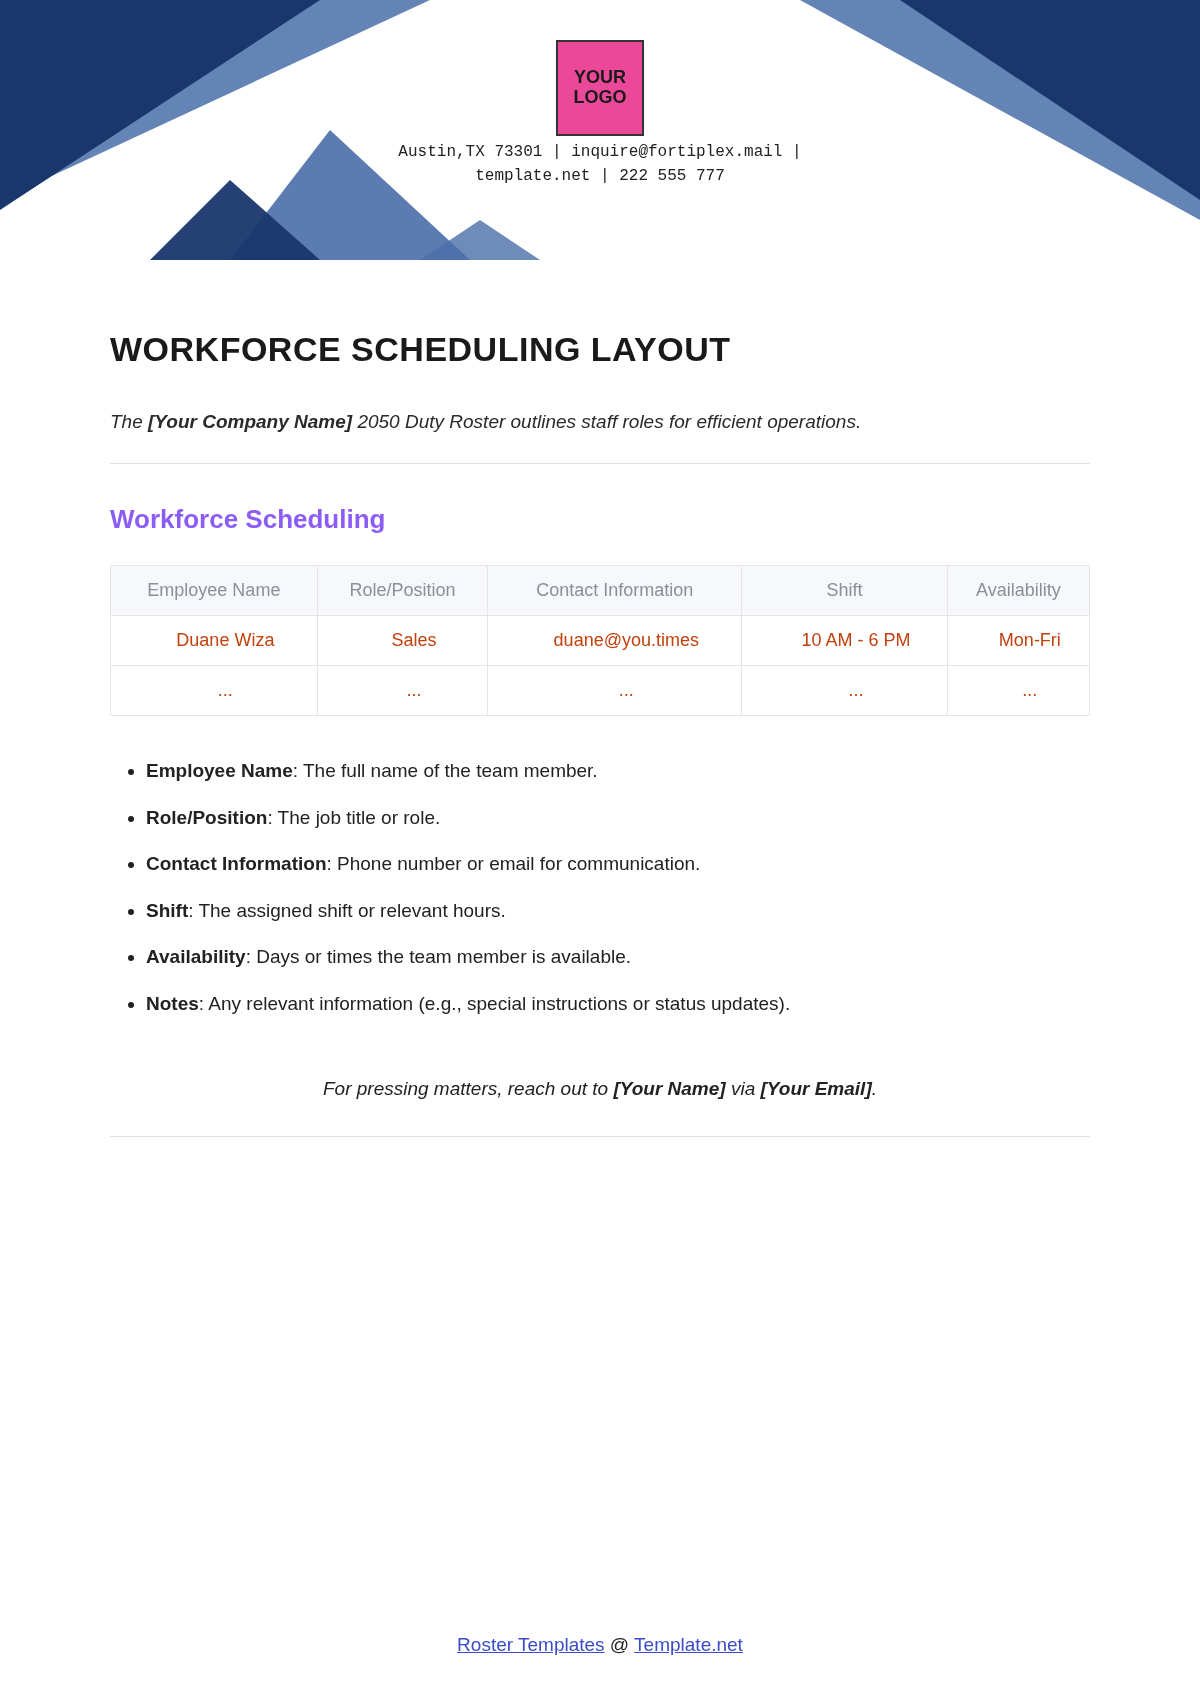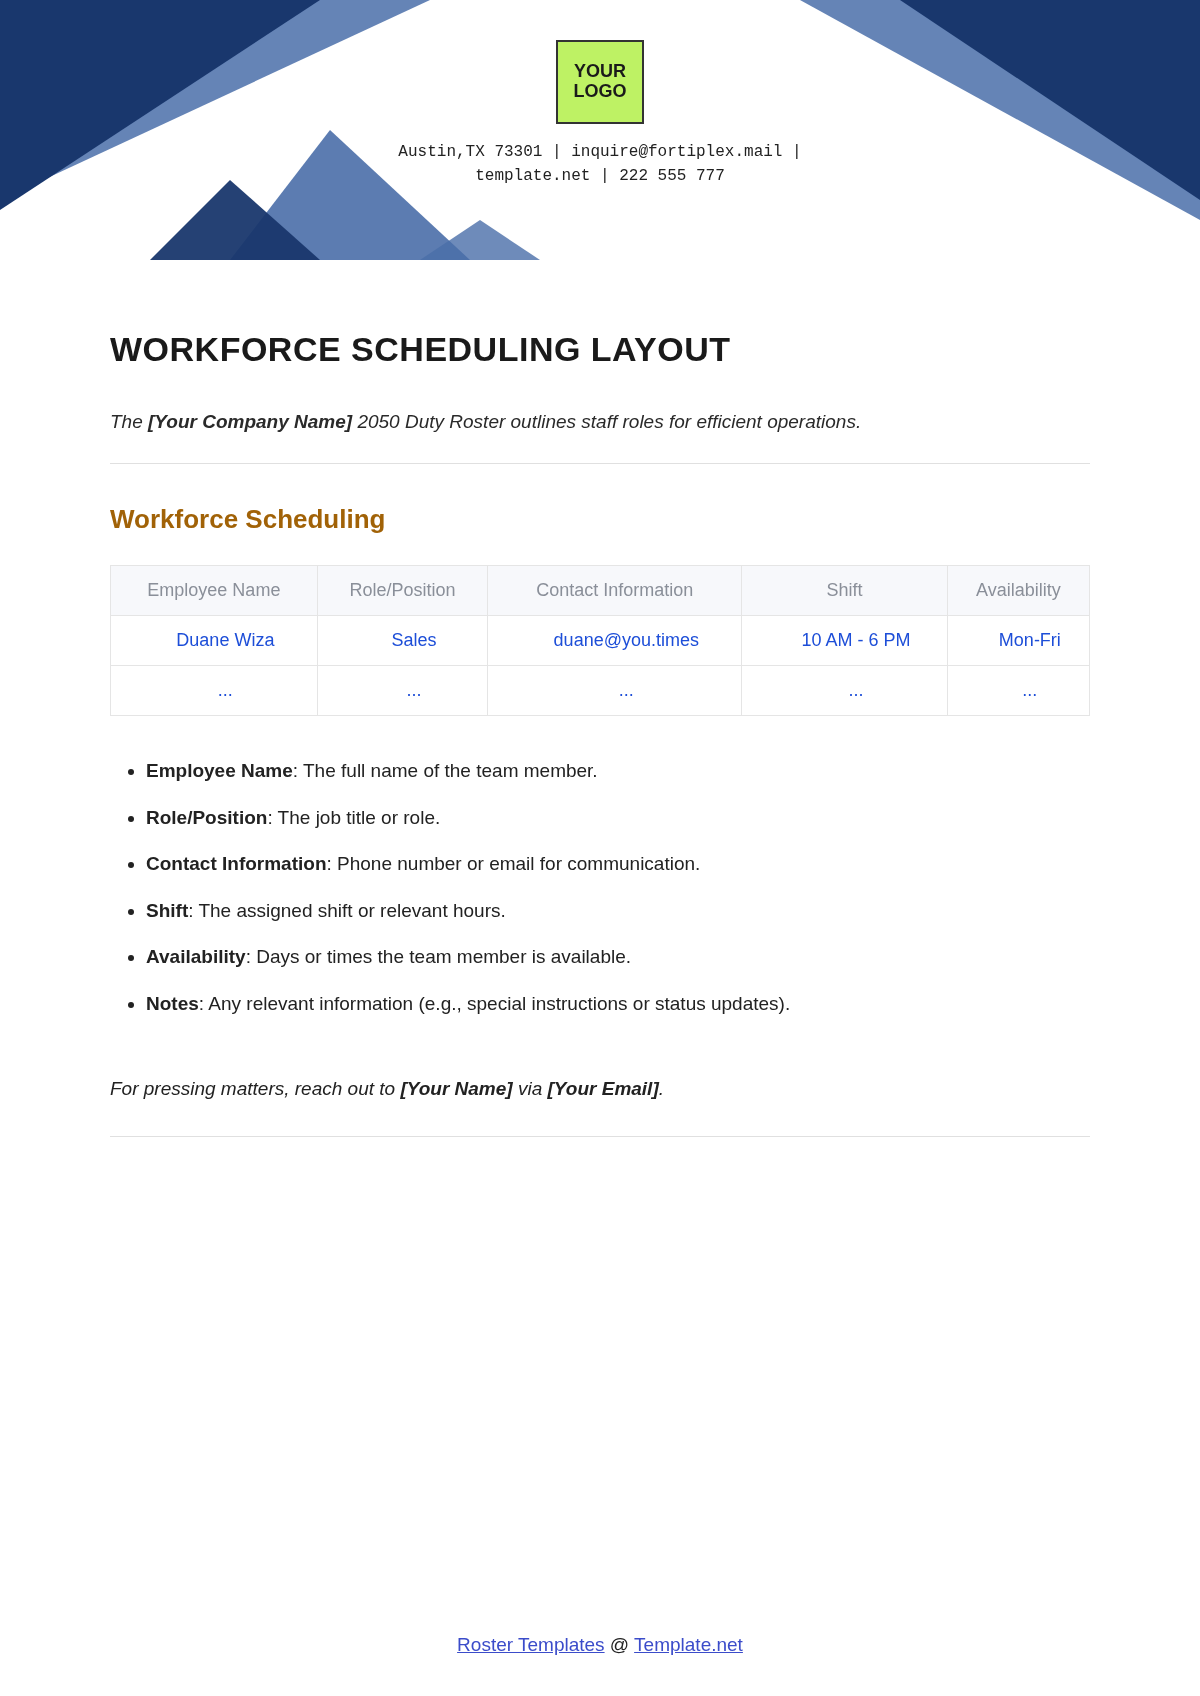--- a/index.html
+++ b/index.html
@@ -7,36 +7,36 @@
 .page { width:1200px; height:1696px; margin:0 auto; background:#fff; position:relative; overflow:hidden; }
 .header-band { position:relative; width:100%; height:260px; }
 .tri { position:absolute; width:0; height:0; }
 .tri-tl-dark { top:0; left:0; border-top:210px solid #19376d; border-right:320px solid transparent; }
 .tri-tl-mid { top:0; left:0; border-top:200px solid #4a6ea9; border-right:430px solid transparent; opacity:.85; }
 .tri-tr-dark { top:0; right:0; border-top:200px solid #19376d; border-left:300px solid transparent; }
 .tri-tr-mid { top:0; right:0; border-top:220px solid #4a6ea9; border-left:400px solid transparent; opacity:.85; }
 .tri-bl-mid { bottom:0; border-bottom:130px solid #4a6ea9; border-left:100px solid transparent; border-right:140px solid transparent; left:230px; opacity:.9; }
 .tri-bl-dark { bottom:0; border-bottom:80px solid #19376d; border-left:80px solid transparent; border-right:90px solid transparent; left:150px; opacity:.95; }
 .tri-bc-mid { bottom:0; border-bottom:40px solid #4a6ea9; border-left:60px solid transparent; border-right:60px solid transparent; left:420px; opacity:.8; }
-.logo-box { position:absolute; top:40px; left:50%; transform:translateX(-50%); width:88px; height:84px; border:2px solid #333; display:flex; align-items:center; justify-content:center; text-align:center; font-weight:700; font-size:18px; line-height:1.1; color:#1a1a1a; background:#bef264; }
+.logo-box { position:absolute; top:40px; left:50%; transform:translateX(-50%); width:88px; height:96px; border:2px solid #333; display:flex; align-items:center; justify-content:center; text-align:center; font-weight:700; font-size:18px; line-height:1.1; color:#1a1a1a; background:#ec4899; }
 .contact { position:absolute; top:140px; left:50%; transform:translateX(-50%); text-align:center; font-size:16px; color:#222; line-height:1.5;font-family:Liberation Mono, monospace; }
 .content { padding:70px 110px 0; }
 h1.title { text-align:left; font-size:34px; letter-spacing:.5px; font-weight:800; color:#1a1a1a; margin-bottom:42px; }
 .intro { font-style:italic; font-size:19px; color:#2a2a2a; margin-bottom:30px; }
 .intro b { font-weight:700; }
 hr.sep { border:none; border-top:1px solid #e0e0e0; margin:0 0 40px; }
-h2.section { font-size:26px; font-weight:800; color:#a16207; margin-bottom:30px; }
+h2.section { font-size:26px; font-weight:800; color:#8b5cf6; margin-bottom:30px; }
 table.sched { width:100%; border-collapse:collapse; font-size:18px; margin-bottom:42px; }
 table.sched th, table.sched td { border:1px solid #e5e5e5; padding:14px 10px; text-align:center; }
 table.sched th { background:#f7f8fb; color:#8a8f99; font-weight:400; }
-table.sched td { color:#1d4ed8;padding-left:33px; }
+table.sched td { color:#c2410c;padding-left:33px; }
 ul.defs { list-style:disc; padding-left:36px; font-size:19px; color:#222; margin-bottom:60px; }
 ul.defs li { margin-bottom:20px; line-height:1.4; }
 ul.defs b { font-weight:700; }
-.closing { text-align:left; font-style:italic; font-size:19px; color:#222; margin-bottom:36px; }
+.closing { text-align:center; font-style:italic; font-size:19px; color:#222; margin-bottom:36px; }
 .closing b { font-weight:700; }
 hr.sep2 { border:none; border-top:1px solid #e0e0e0; }
 .footer { position:absolute; bottom:40px; left:0; width:100%; text-align:center; font-size:19px;margin-top:32px; }
 .footer a { color:#3b4cca; text-decoration:underline; }
 .footer span.at { color:#222; }
 </style>
 </head>
 <body>
 
 <div class="page">

